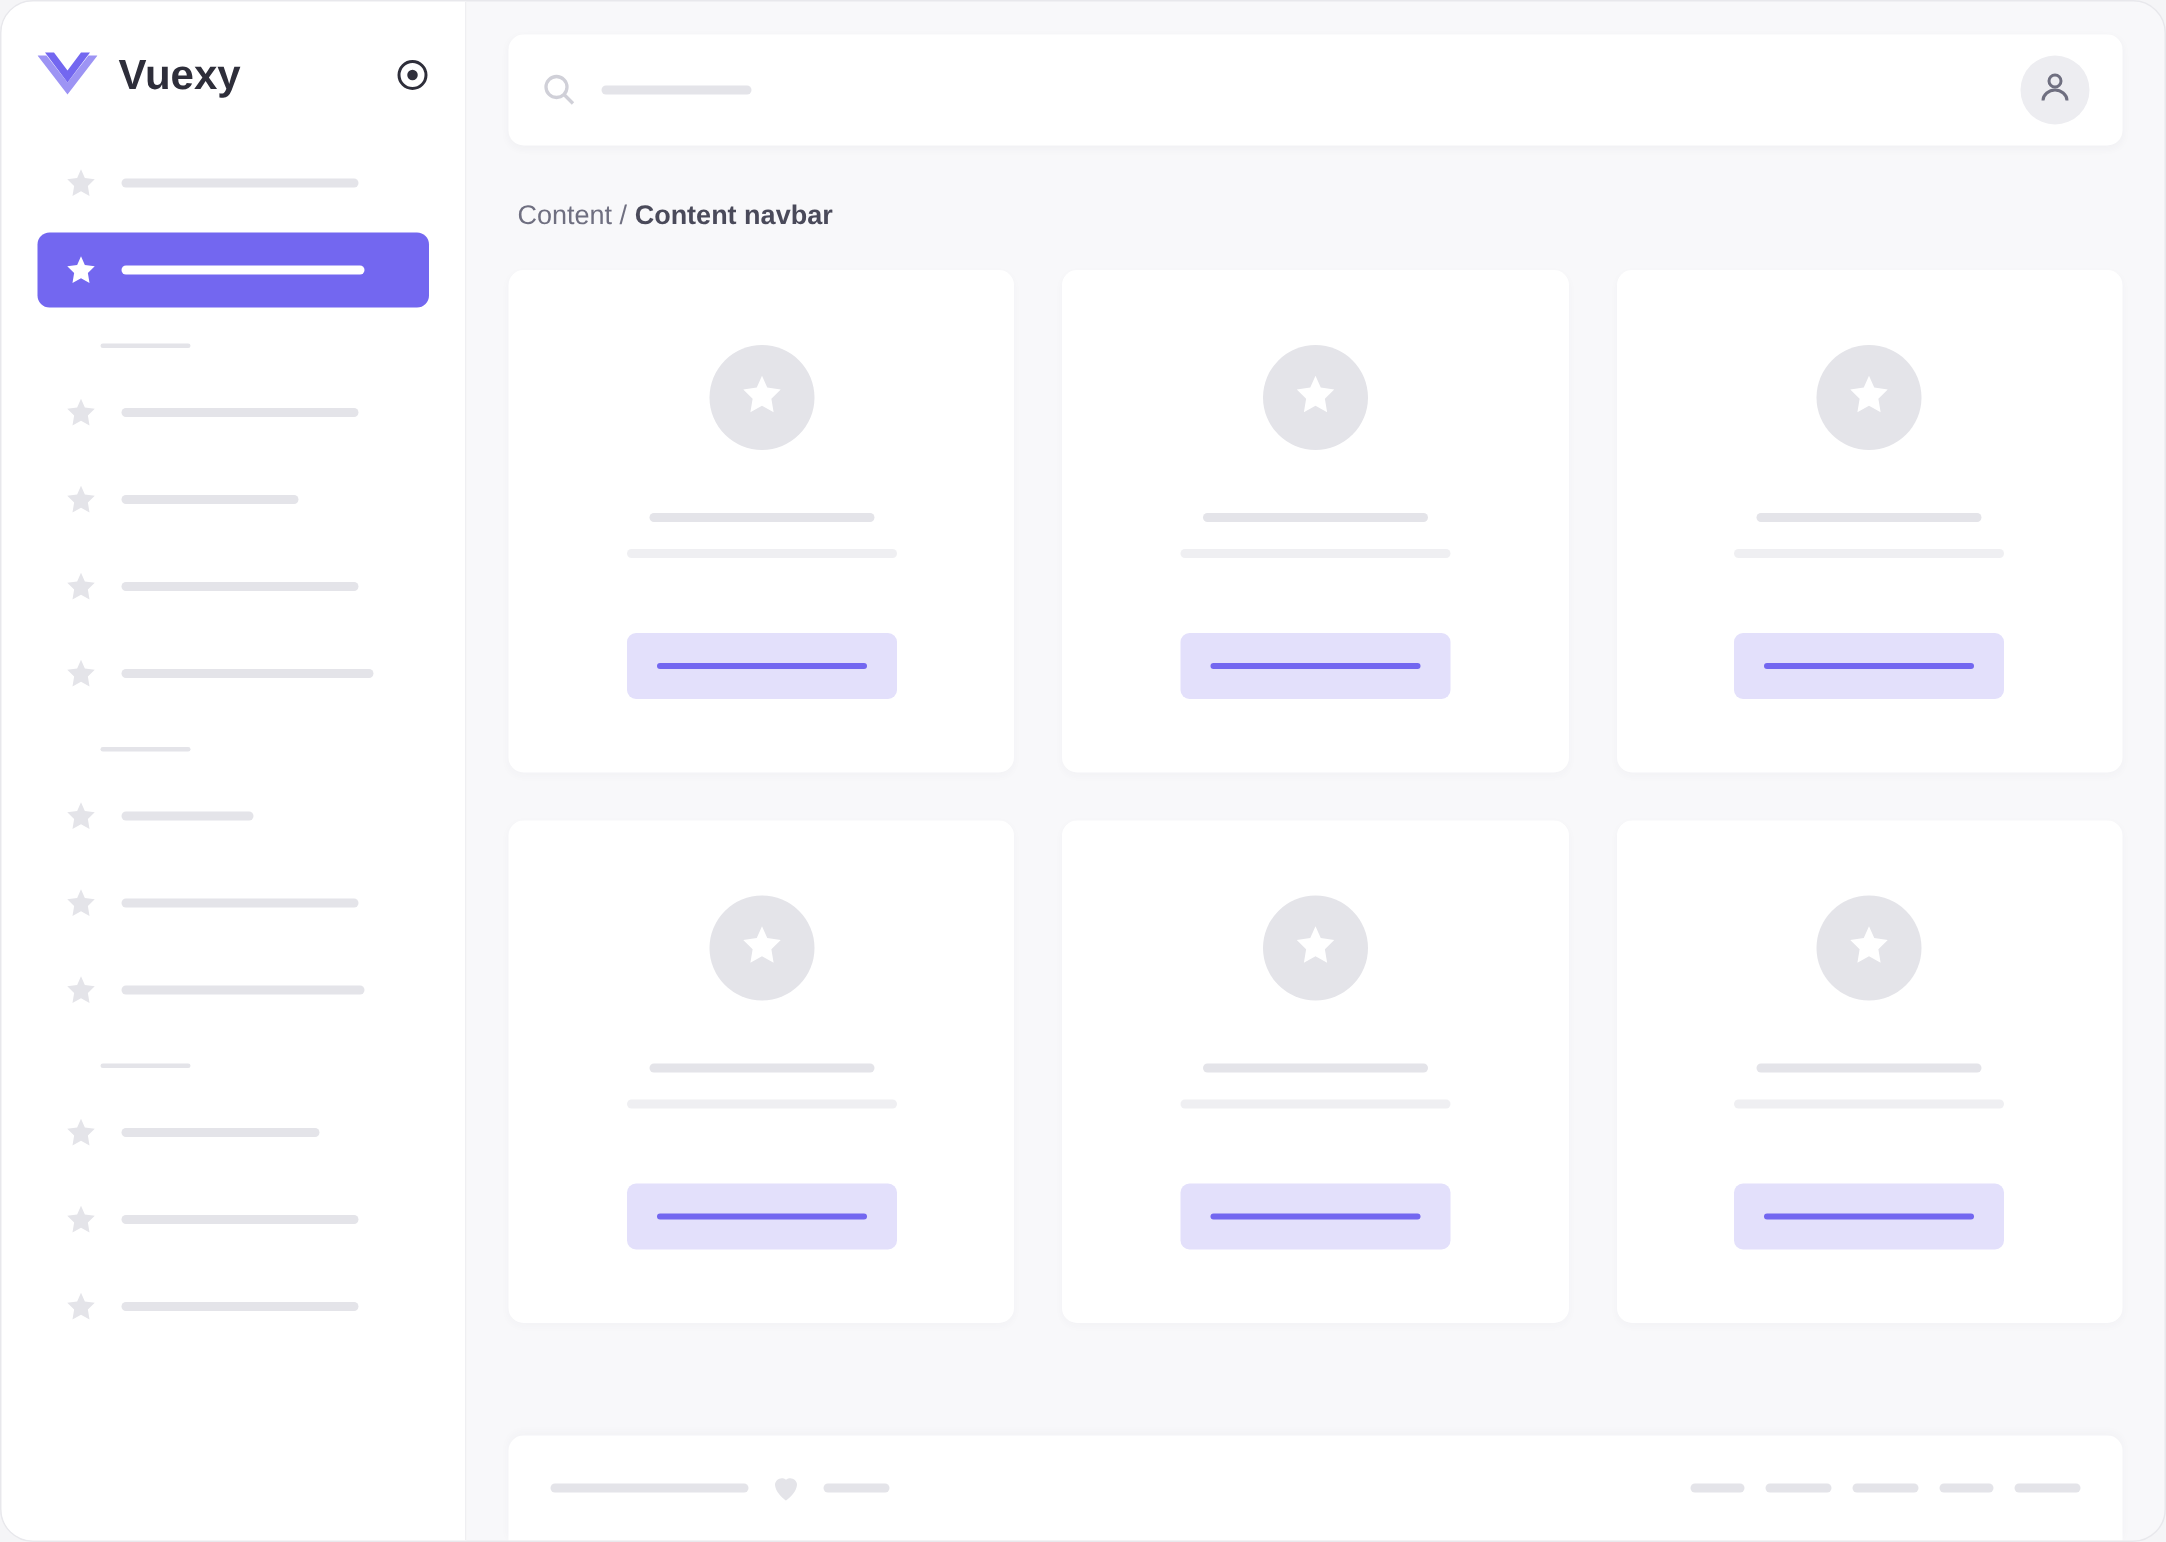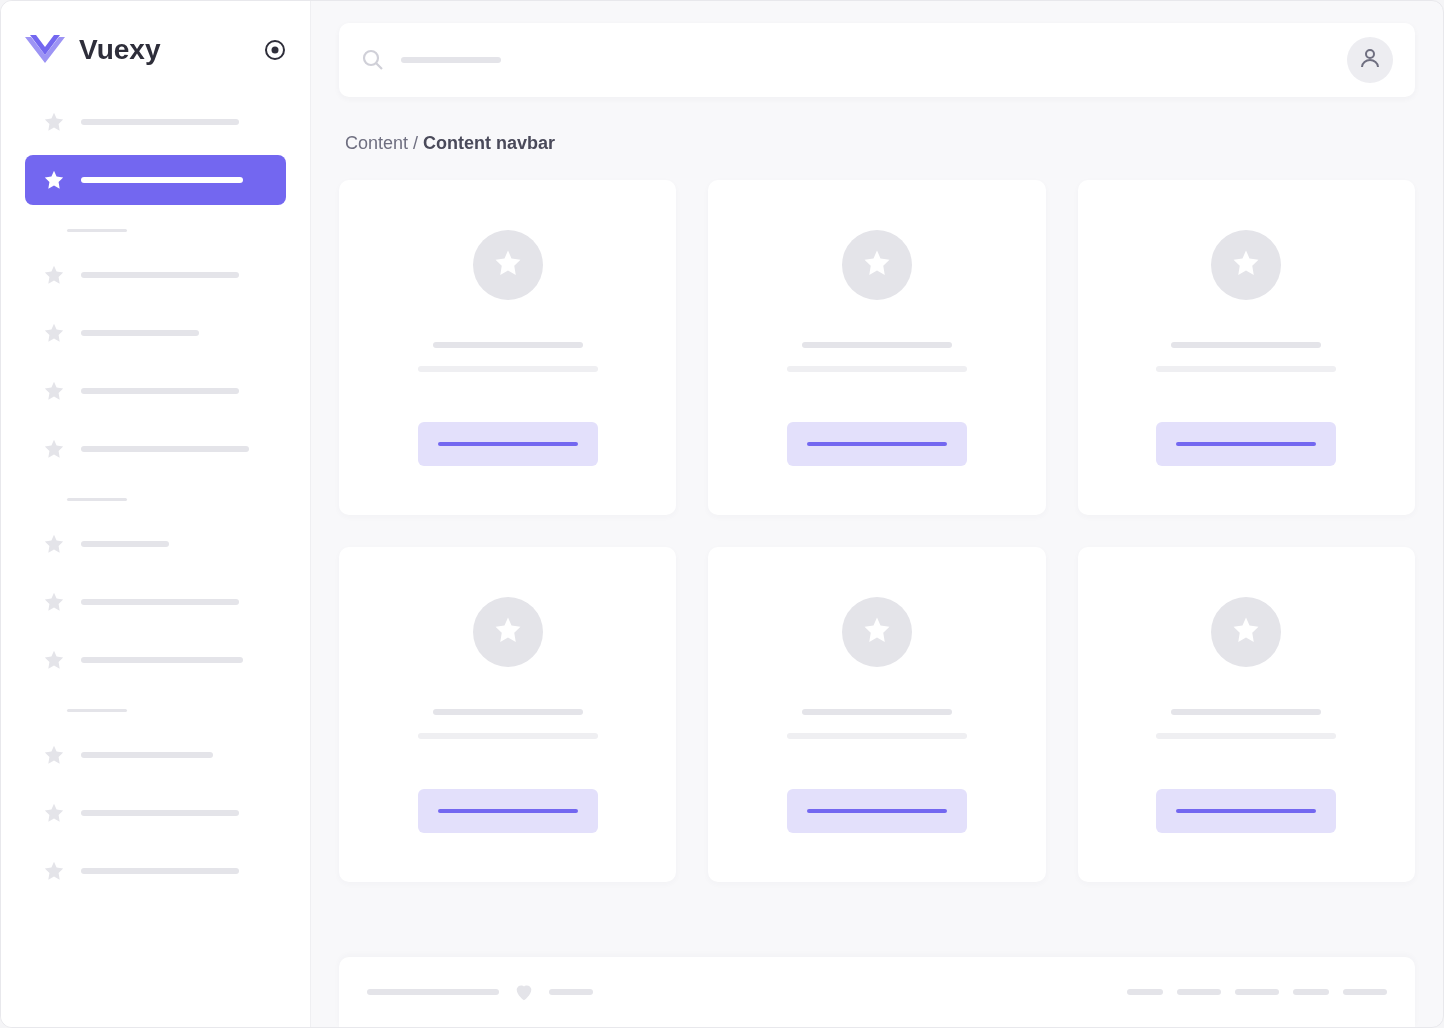--- a/index.html
+++ b/index.html
@@ -9,21 +9,21 @@
       width: 1444px;
       height: 1028px;
       overflow: hidden;
       position: relative;
     }
     .app {
       display: flex;
       width: 100%;
       height: 100%;
       border: 1px solid #e8e8ec;
-      border-radius: 12px;
+      border-radius: 22px;
       overflow: hidden;
       background: #f8f8fa;
     }
     .sidebar {
       width: 310px;
       background: #fff;
       border-right: 1px solid #efeff2;
       display: flex;
       flex-direction: column;
       padding: 22px 0 0 0;

